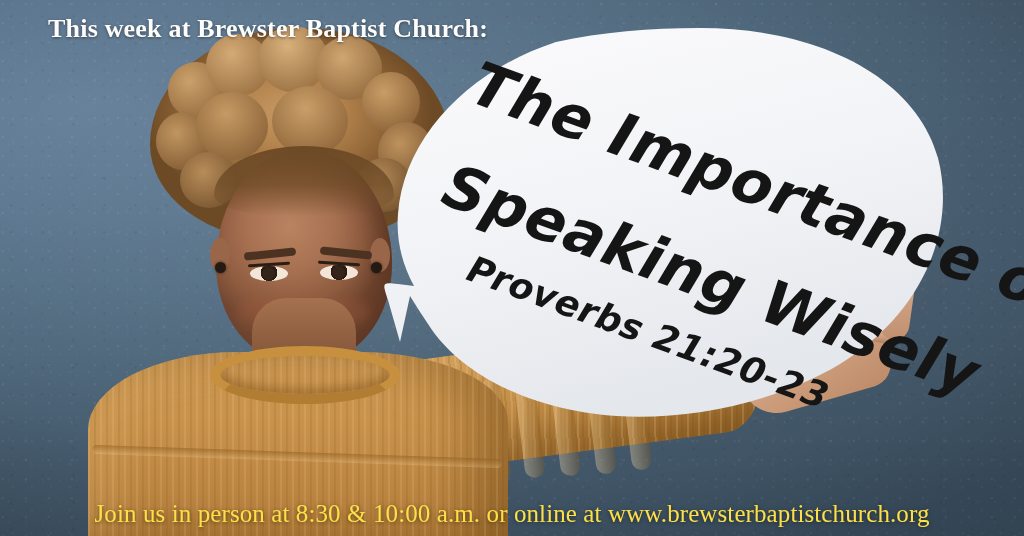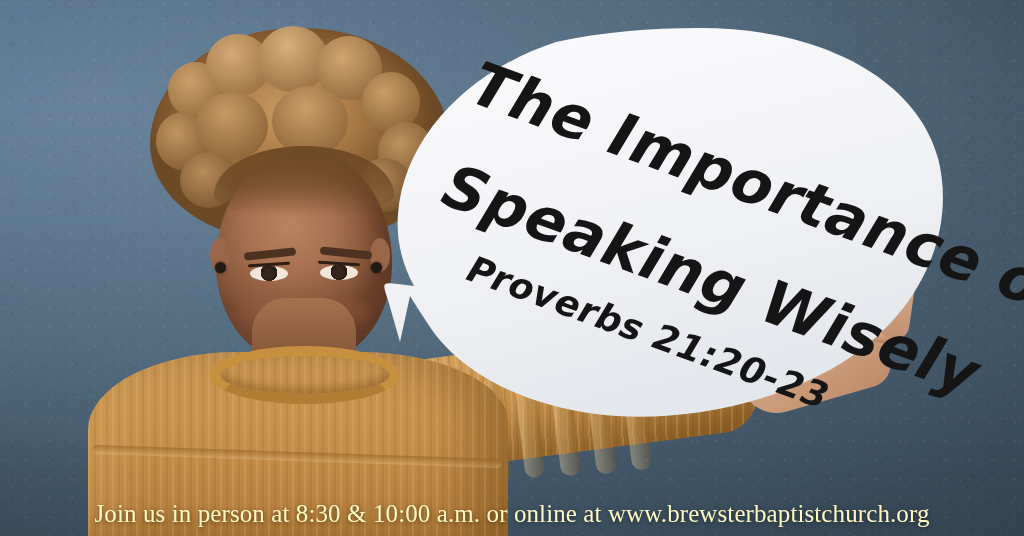--- a/index.html
+++ b/index.html
@@ -232,21 +232,21 @@
     color:#fdfcfa;
     letter-spacing:.2px;
     text-shadow:0 1px 3px rgba(0,0,0,.45);
     z-index:40;
   }
   .bottom-text{
     position:absolute;left:0;top:500px;width:1024px;
     text-align:center;
     font-family:"Liberation Serif", serif;
     font-size:25px;
-    color:#fef9c3;
+    color:#fde047;
     letter-spacing:.1px;
     text-shadow:0 1px 4px rgba(0,0,0,.5);
     z-index:40;
   }
 </style>
 </head>
 <body>
 
 <div class="stage">
 
@@ -350,15 +350,16 @@
         C 602 32, 650 28, 700 28 Z" fill="url(#signgrad)"></path>
     </svg>
 
     <div class="bubble-text">
       <div class="line l1">The Importance of</div>
       <div class="line l2">Speaking Wisely</div>
       <div class="line l3">Proverbs 21:20-23</div>
     </div>
   </div>
 
+  <div class="top-text">This week at Brewster Baptist Church:</div>
   <div class="bottom-text">Join us in person at 8:30 &amp; 10:00 a.m. or online at www.brewsterbaptistchurch.org</div>
 
 </div>
 
 </body></html>

